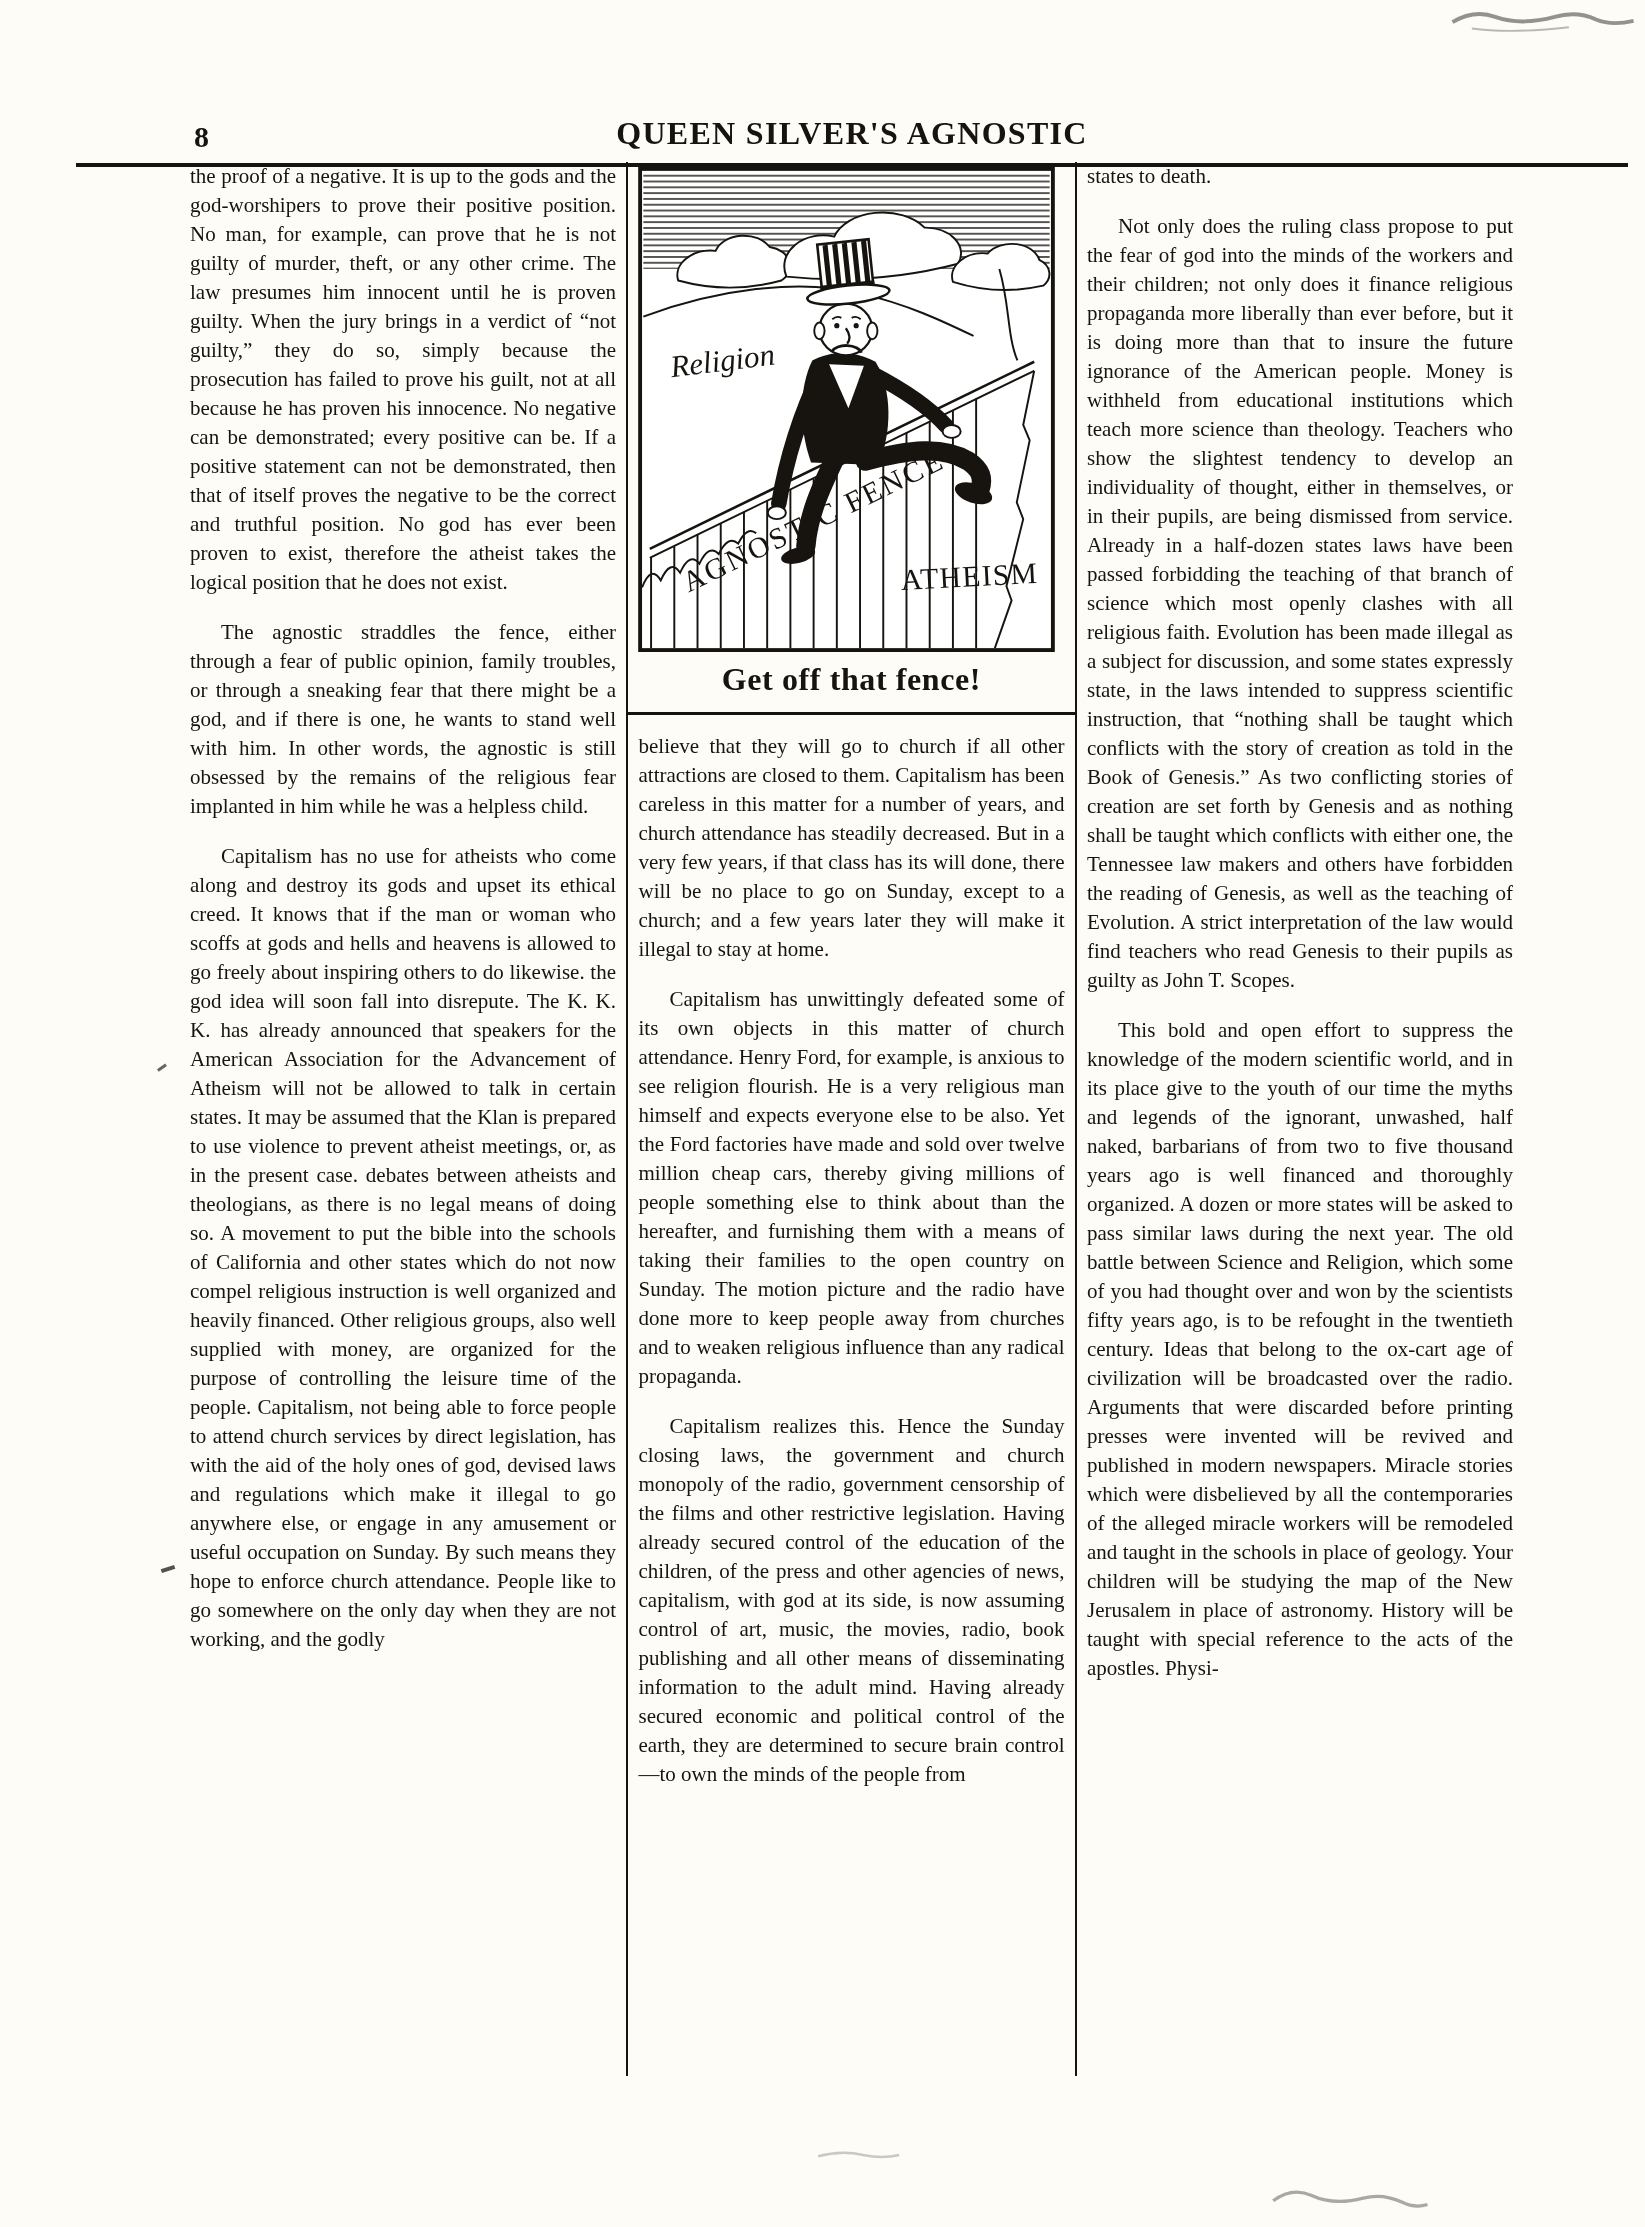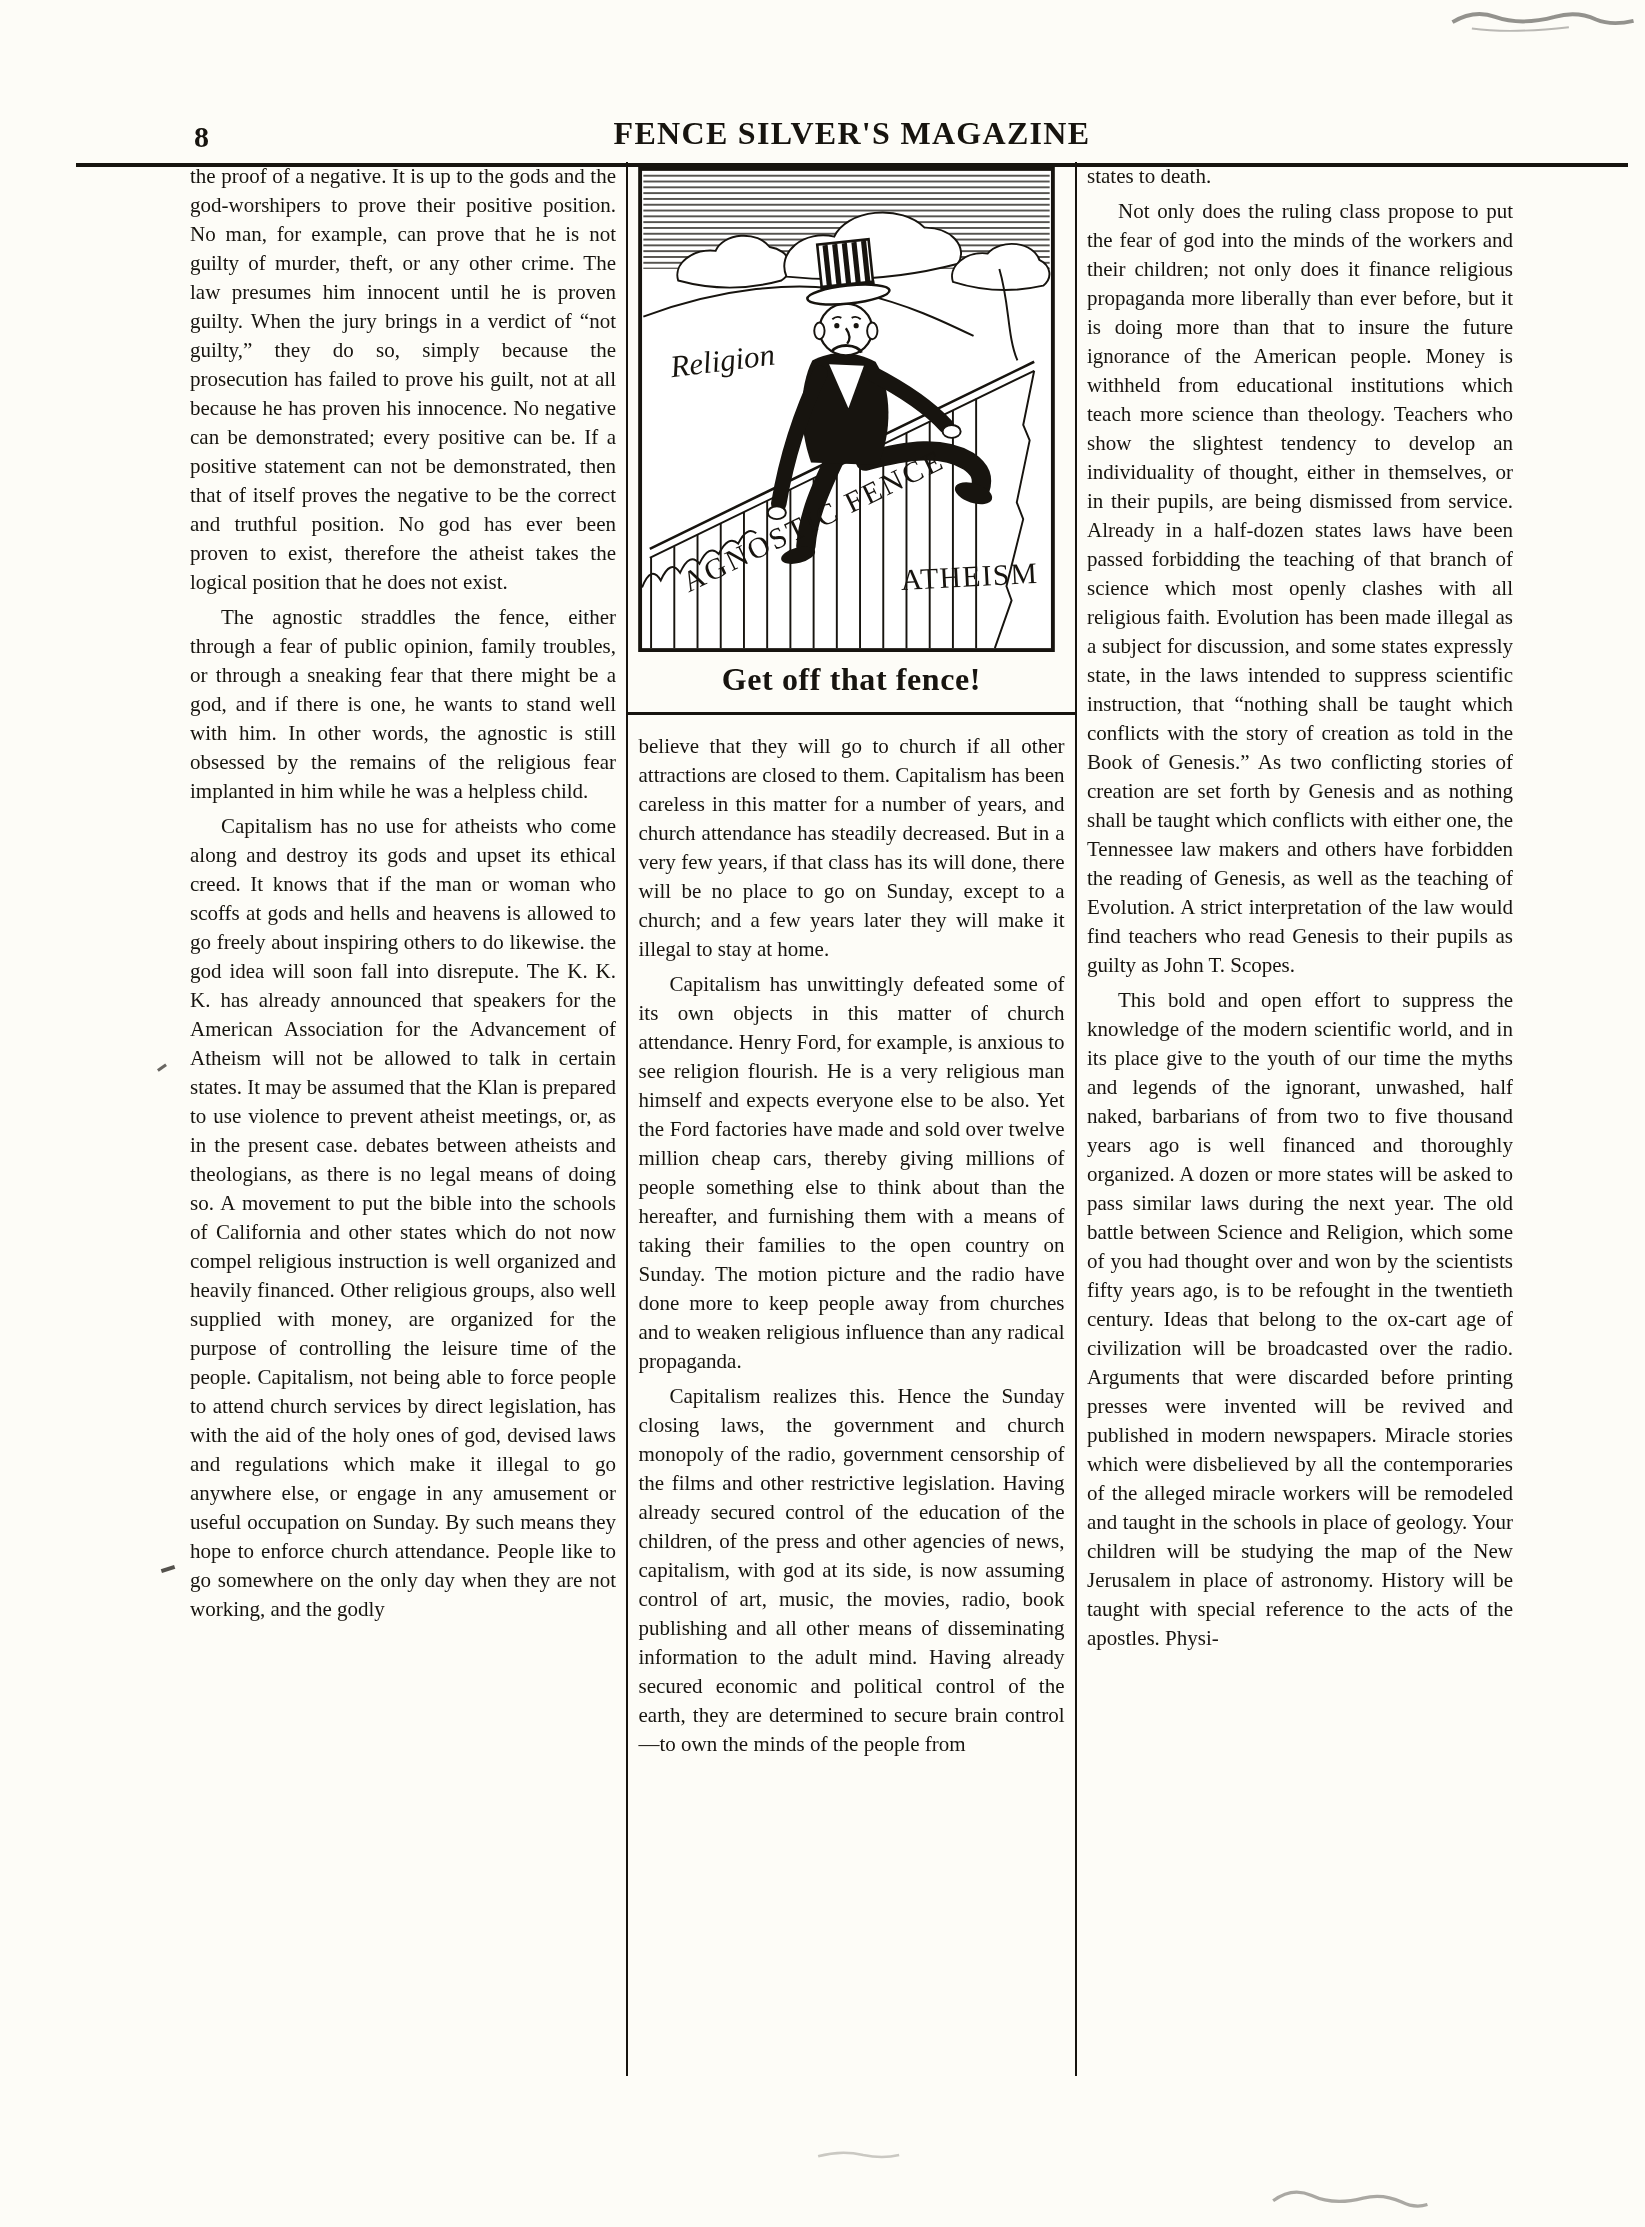--- a/index.html
+++ b/index.html
@@ -12,36 +12,36 @@
   .page-number{position:absolute;left:3.9px;top:5.2px;font-size:30px;font-weight:bold;}
   .magazine-title{position:absolute;left:0;right:0;top:0;text-align:center;
     font-size:32px;font-weight:bold;letter-spacing:1.3px;white-space:nowrap;}
   .header-rule{position:absolute;top:163px;left:76px;width:1552px;height:3.9px;background:#17140f;}
 
   .columns{position:absolute;top:162px;left:190px;display:flex;align-items:stretch;height:1914px;}
   .col{width:426px;font-size:21px;line-height:29px;text-align:justify;}
   .v-rule{width:1.9px;background:#17140f;margin:0 10.3px;}
   .col p{margin:0;text-indent:31px;}
   .col p.cont{text-indent:0;}
-  .col p + p{margin-top:6px;}
+  .col p + p{margin-top:21px;}
 
   figure.cartoon{margin:0;}
   figure.cartoon svg{display:block;margin-top:5.2px;}
   .caption{margin-top:13px;text-align:center;font-weight:bold;font-size:32px;letter-spacing:0.6px;text-indent:0;}
   .caption-rule{height:3.2px;background:#17140f;margin:18px -12.3px 0 -12.3px;}
   .col .after-rule{margin-top:17px;}
 
   .smudge{position:absolute;pointer-events:none;}
 </style>
 </head>
 <body>
 
 <div class="header">
   <span class="page-number">8</span>
-  <span class="magazine-title">FENCE SILVER'S MAGAZINE</span>
+  <span class="magazine-title">QUEEN SILVER'S AGNOSTIC</span>
 </div>
 <div class="header-rule"></div>
 
 <div class="columns">
 
   <div class="col">
     <p class="cont">the proof of a negative.  It is up to the gods and the god-worshipers to prove their positive position. No man, for example, can prove that he is not guilty of murder, theft, or any other crime.  The law presumes him innocent until he is proven guilty.  When the jury brings in a verdict of “not guilty,” they do so, simply because the prosecution has failed to prove his guilt, not at all because he has proven his innocence.  No negative can be demonstrated; every positive can be. If a positive statement can not be demonstrated, then that of itself proves the negative to be the correct and truthful position.  No god has ever been proven to exist, therefore the atheist takes the logical position that he does not exist.</p>
     <p>The agnostic straddles the fence, either through a fear of public opinion, family troubles, or through a sneaking fear that there might be a god, and if there is one, he wants to stand well with him.  In other words, the agnostic is still obsessed by the remains of the religious fear implanted in him while he was a helpless child.</p>
     <p>Capitalism has no use for atheists who come along and destroy its gods and upset its ethical creed.  It knows that if the man or woman who scoffs at gods and hells and heavens is allowed to go freely about inspiring others to do likewise. the god idea will soon fall into disrepute.  The K. K. K. has already announced that speakers for the American Association for the Advancement of Atheism will not be allowed to talk in certain states.  It may be assumed that the Klan is prepared to use violence to prevent atheist meetings, or, as in the present case. debates between atheists and theologians, as there is no legal means of doing so.  A movement to put the bible into the schools of California and other states which do not now compel religious instruction is well organized and heavily financed. Other religious groups, also well supplied with money, are organized for the purpose of controlling the leisure time of the people.  Capitalism, not being able to force people to attend church services by direct legislation, has with the aid of the holy ones of god, devised laws and regulations which make it illegal to go anywhere else, or engage in any amusement or useful occupation on Sunday.  By such means they hope to enforce church attendance.  People like to go somewhere on the only day when they are not working, and the godly</p>
   </div>

